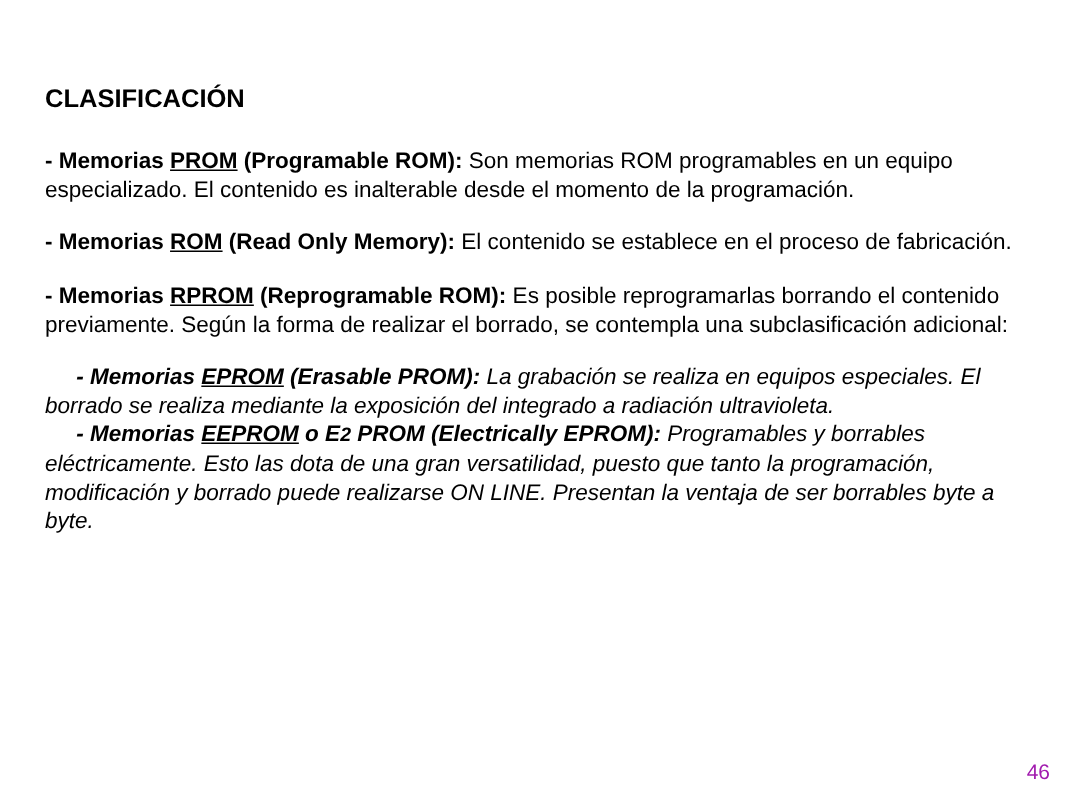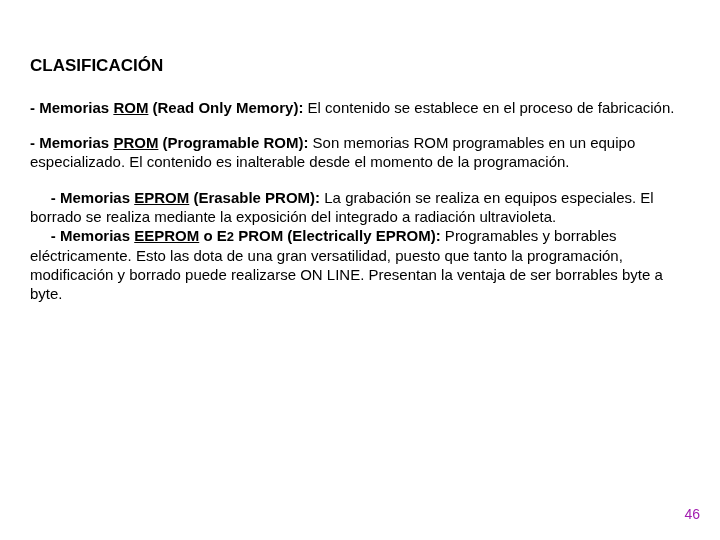--- a/index.html
+++ b/index.html
@@ -31,44 +31,48 @@
     line-height: 1.28;
     margin-bottom: 16px;
   }
   .b { font-weight: bold; }
   .u { text-decoration: underline; }
   .lead-dash {
     font-weight: bold;
   }
   .indent-block {
     margin-top: 2px;
+    font-style: italic;
   }
   .pagenum {
     position: absolute;
     bottom: 18px;
     right: 20px;
     font-size: 14px;
     color: #a21caf;
   }
 </style>
 </head>
 <body>
 
 <div class="slide">
 
   <div class="title">CLASIFICACIÓN</div>
 
   <div class="para">
+    <span class="lead-dash">‑ </span><span class="b">Memorias </span><span class="b u">PROM</span><span class="b"> (Programable ROM):</span><span> Son memorias ROM programables en un equipo especializado. El contenido es inalterable desde el momento de la programación.</span>
+  </div>
+
+  <div class="para">
     <span class="lead-dash">- </span><span class="b">Memorias </span><span class="b u">ROM</span><span class="b"> (Read Only Memory):</span><span> El contenido se establece en el proceso de fabricación.</span>
   </div>
 
   <div class="para">
-    <span class="lead-dash">‑ </span><span class="b">Memorias </span><span class="b u">PROM</span><span class="b"> (Programable ROM):</span><span> Son memorias ROM programables en un equipo especializado. El contenido es inalterable desde el momento de la programación.</span>
+    <span class="lead-dash">‑ </span><span class="b">Memorias </span><span class="b u">RPROM</span><span class="b"> (Reprogramable ROM):</span><span> Es posible reprogramarlas borrando el contenido previamente. Según la forma de realizar el borrado, se contempla una subclasificación adicional:</span>
   </div>
-
 
   <div class="para indent-block">
     &nbsp;&nbsp;&nbsp;&nbsp;&nbsp;<span class="lead-dash">‑ </span><span class="b">Memorias </span><span class="b u">EPROM</span><span class="b"> (Erasable PROM):</span><span> La grabación se realiza en  equipos especiales. El borrado se realiza mediante la exposición del integrado a radiación ultravioleta.</span>
     <br>
     &nbsp;&nbsp;&nbsp;&nbsp;&nbsp;<span class="lead-dash">‑ </span><span class="b">Memorias </span><span class="b u">EEPROM</span><span class="b"> o E</span><span class="b" style="font-size:13px">2</span><span class="b"> PROM (Electrically EPROM):</span><span> Programables y borrables eléctricamente. Esto las dota de una gran versatilidad, puesto que tanto la programación, modificación y borrado puede realizarse ON LINE. Presentan la ventaja de ser borrables byte a byte.</span>
   </div>
 
   <div class="pagenum">46</div>
 
 </div>

